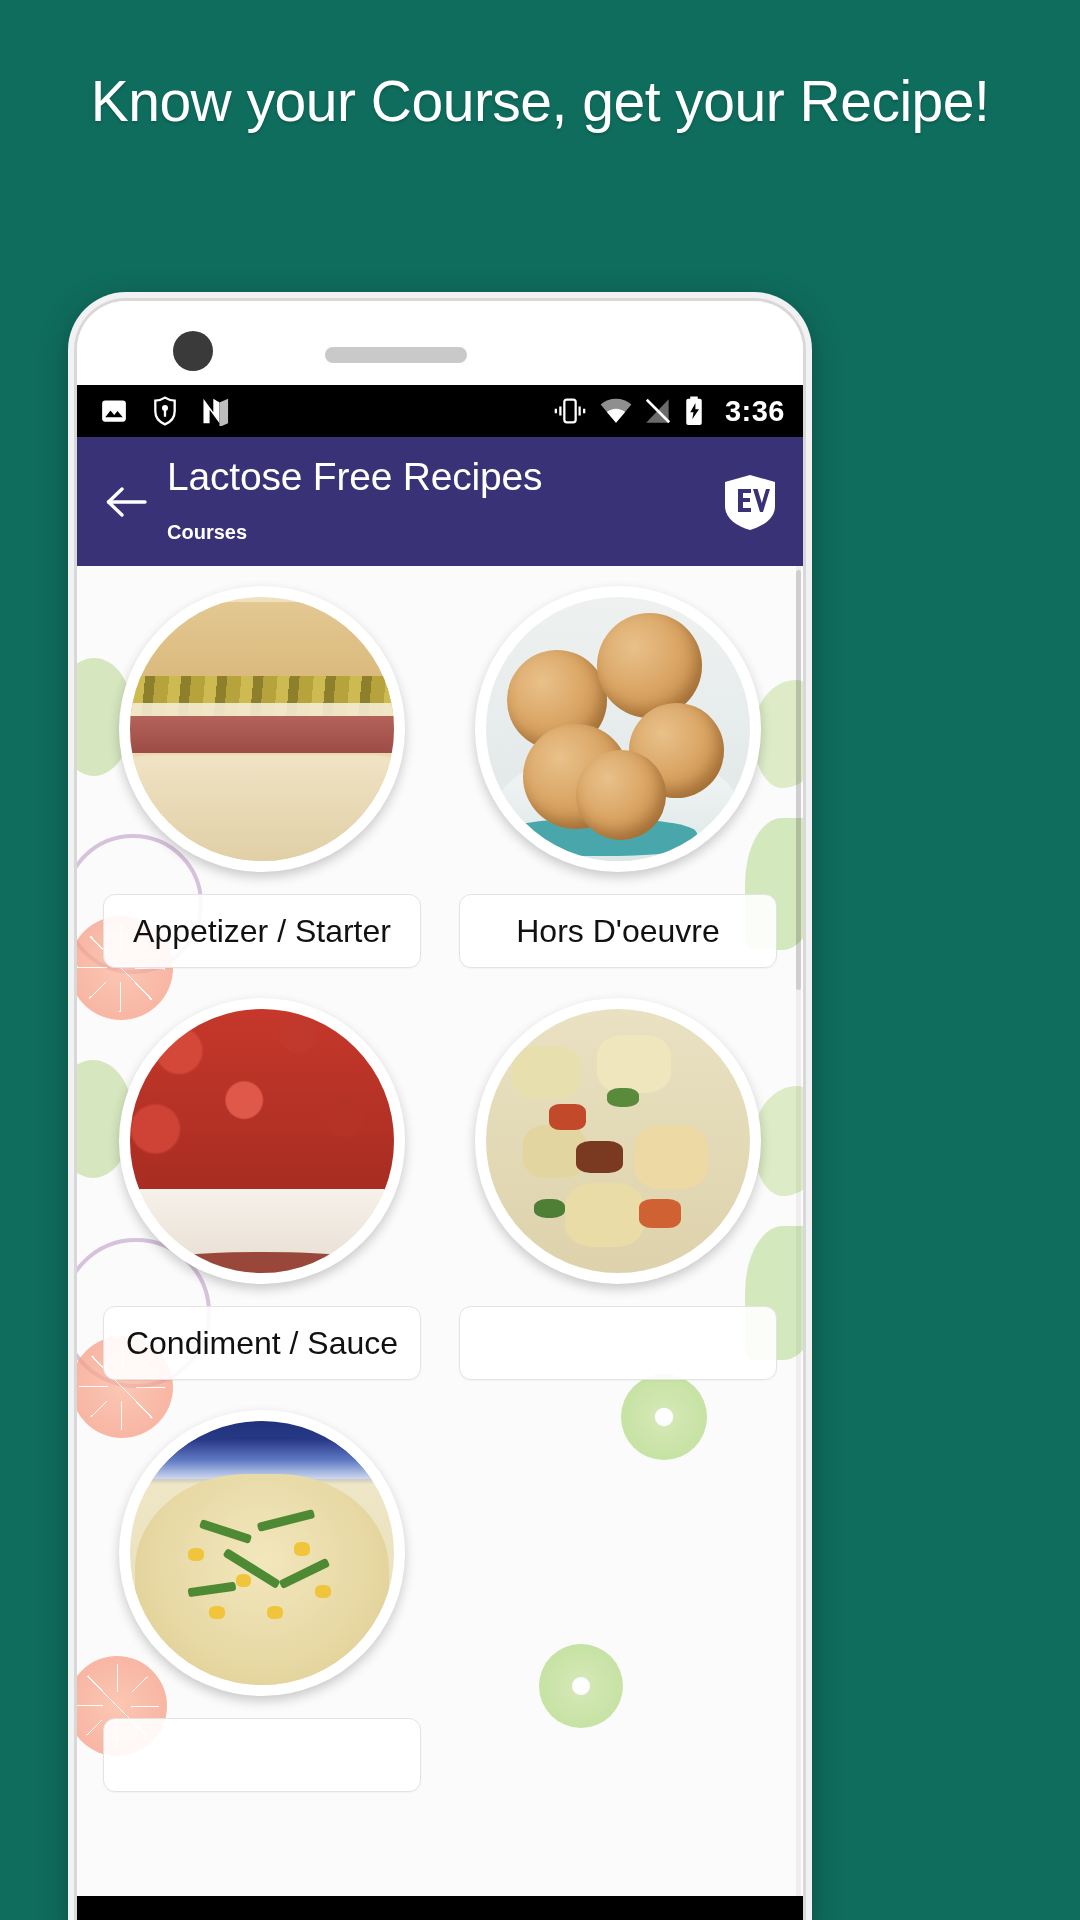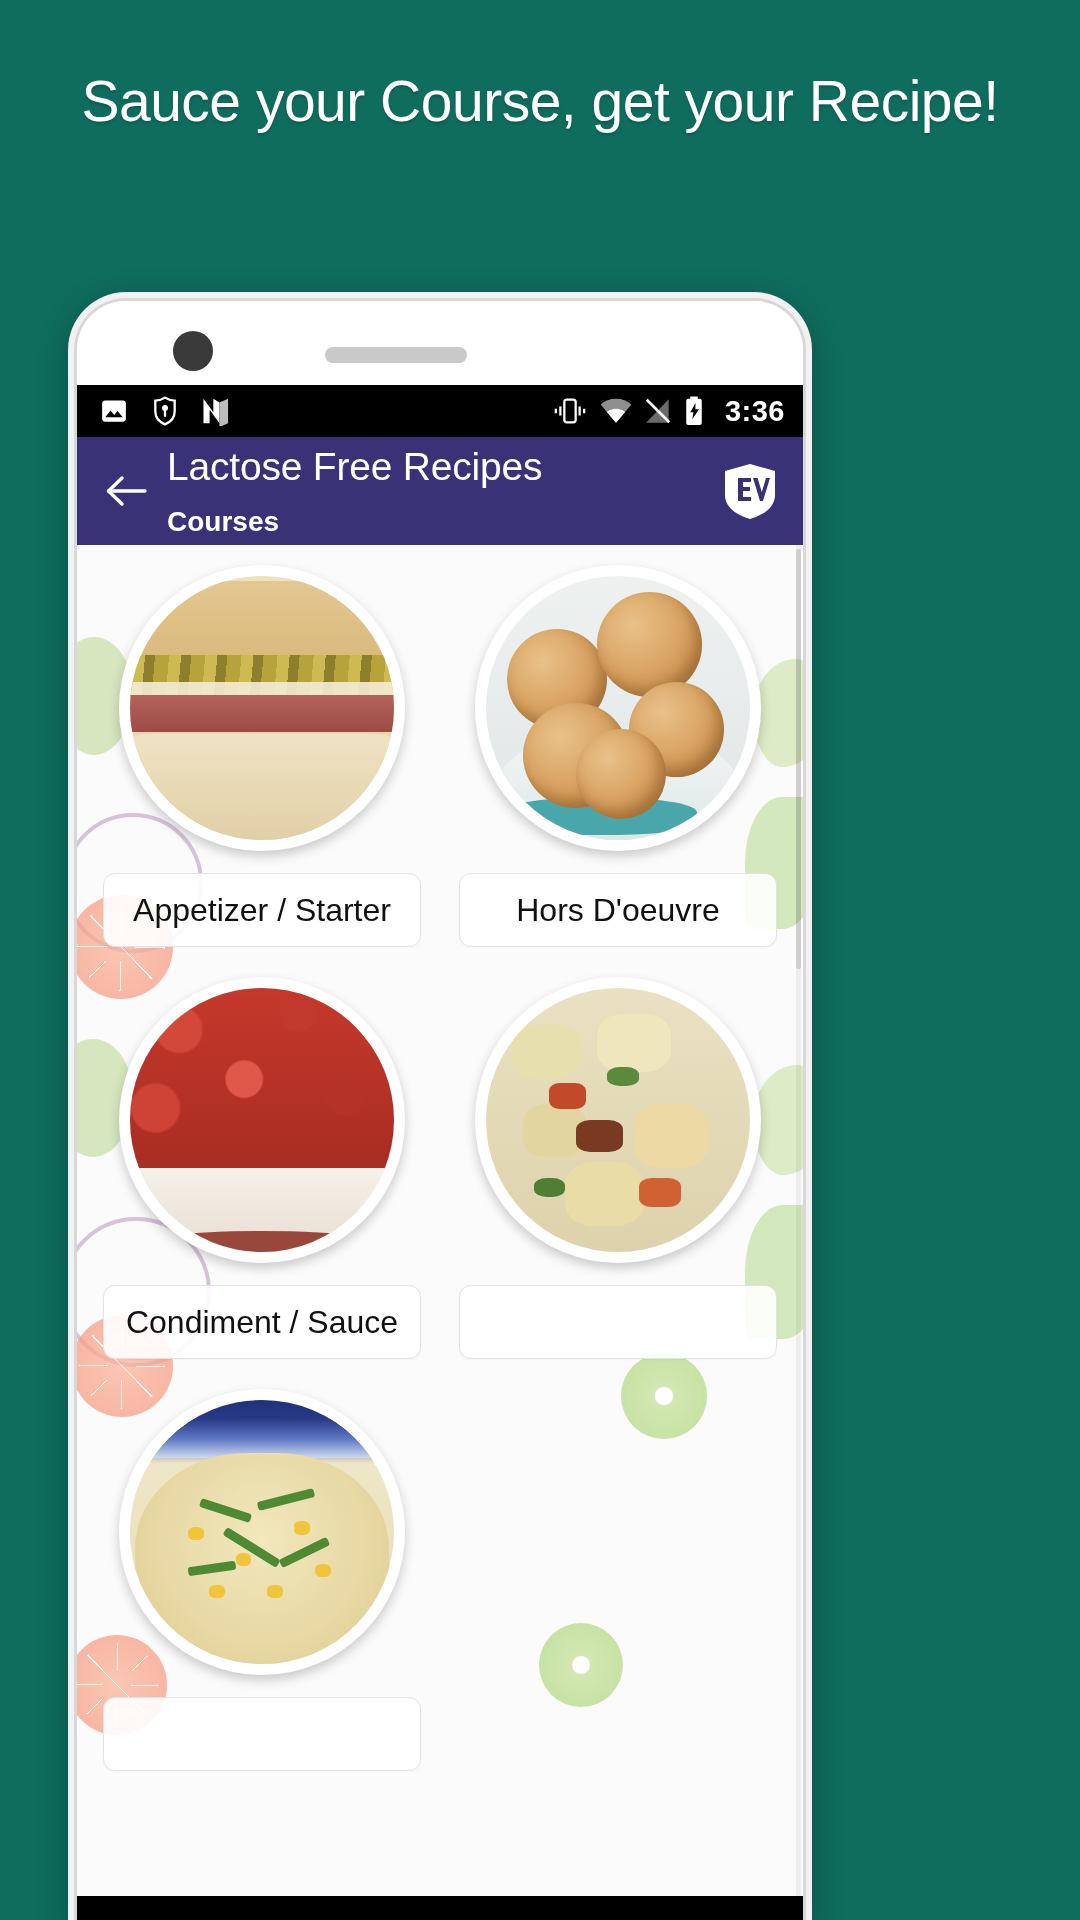--- a/index.html
+++ b/index.html
@@ -88,21 +88,21 @@
     font-size: 29px;
     font-weight: 700;
     margin-left: 8px;
     letter-spacing: 0.5px;
   }
   .sb-ico { display: block; }
 
   
   .appbar {
     position: relative;
-    height: 108px;
+    height: 129px;
     background: #3a3277;
     display: flex;
     align-items: center;
     padding: 0 16px 0 14px;
   }
   .back-btn {
     width: 72px; height: 72px;
     display: flex; align-items: center; justify-content: center;
     flex: 0 0 auto;
   }
@@ -115,21 +115,21 @@
   }
   .app-title {
     color: #ffffff;
     font-size: 39px;
     font-weight: 400;
     line-height: 46px;
     letter-spacing: -0.2px;
   }
   .app-subtitle {
     color: #ffffff;
-    font-size: 28px;
+    font-size: 20px;
     font-weight: 700;
     line-height: 34px;
     margin-top: 15px;
   }
   .brand-logo {
     flex: 0 0 auto;
     width: 62px; height: 62px;
     display: flex; align-items: center; justify-content: center;
     margin-right: 6px;
   }
@@ -372,21 +372,21 @@
     background: radial-gradient(circle at 50% 40%, #f2e7bd 0%, #e7d8a3 60%, #d9c78c 100%);
   }
   .f-chow .corn { position: absolute; width: 6%; height: 5%; background: #f0c53c; border-radius: 40%; }
   .f-chow .chive { position: absolute; height: 3.5%; background: #4e8a33; border-radius: 3px; }
 </style>
 </head>
 <body>
 
 <div id="stage">
 
-  <div class="headline">Sauce your Course, get your Recipe!</div>
+  <div class="headline">Know your Course, get your Recipe!</div>
 
   <div id="phone">
     <div id="phone-inner">
 
       <div class="bezel">
         <div class="camera"></div>
         <div class="speaker"></div>
       </div>
 
       <div class="statusbar">

